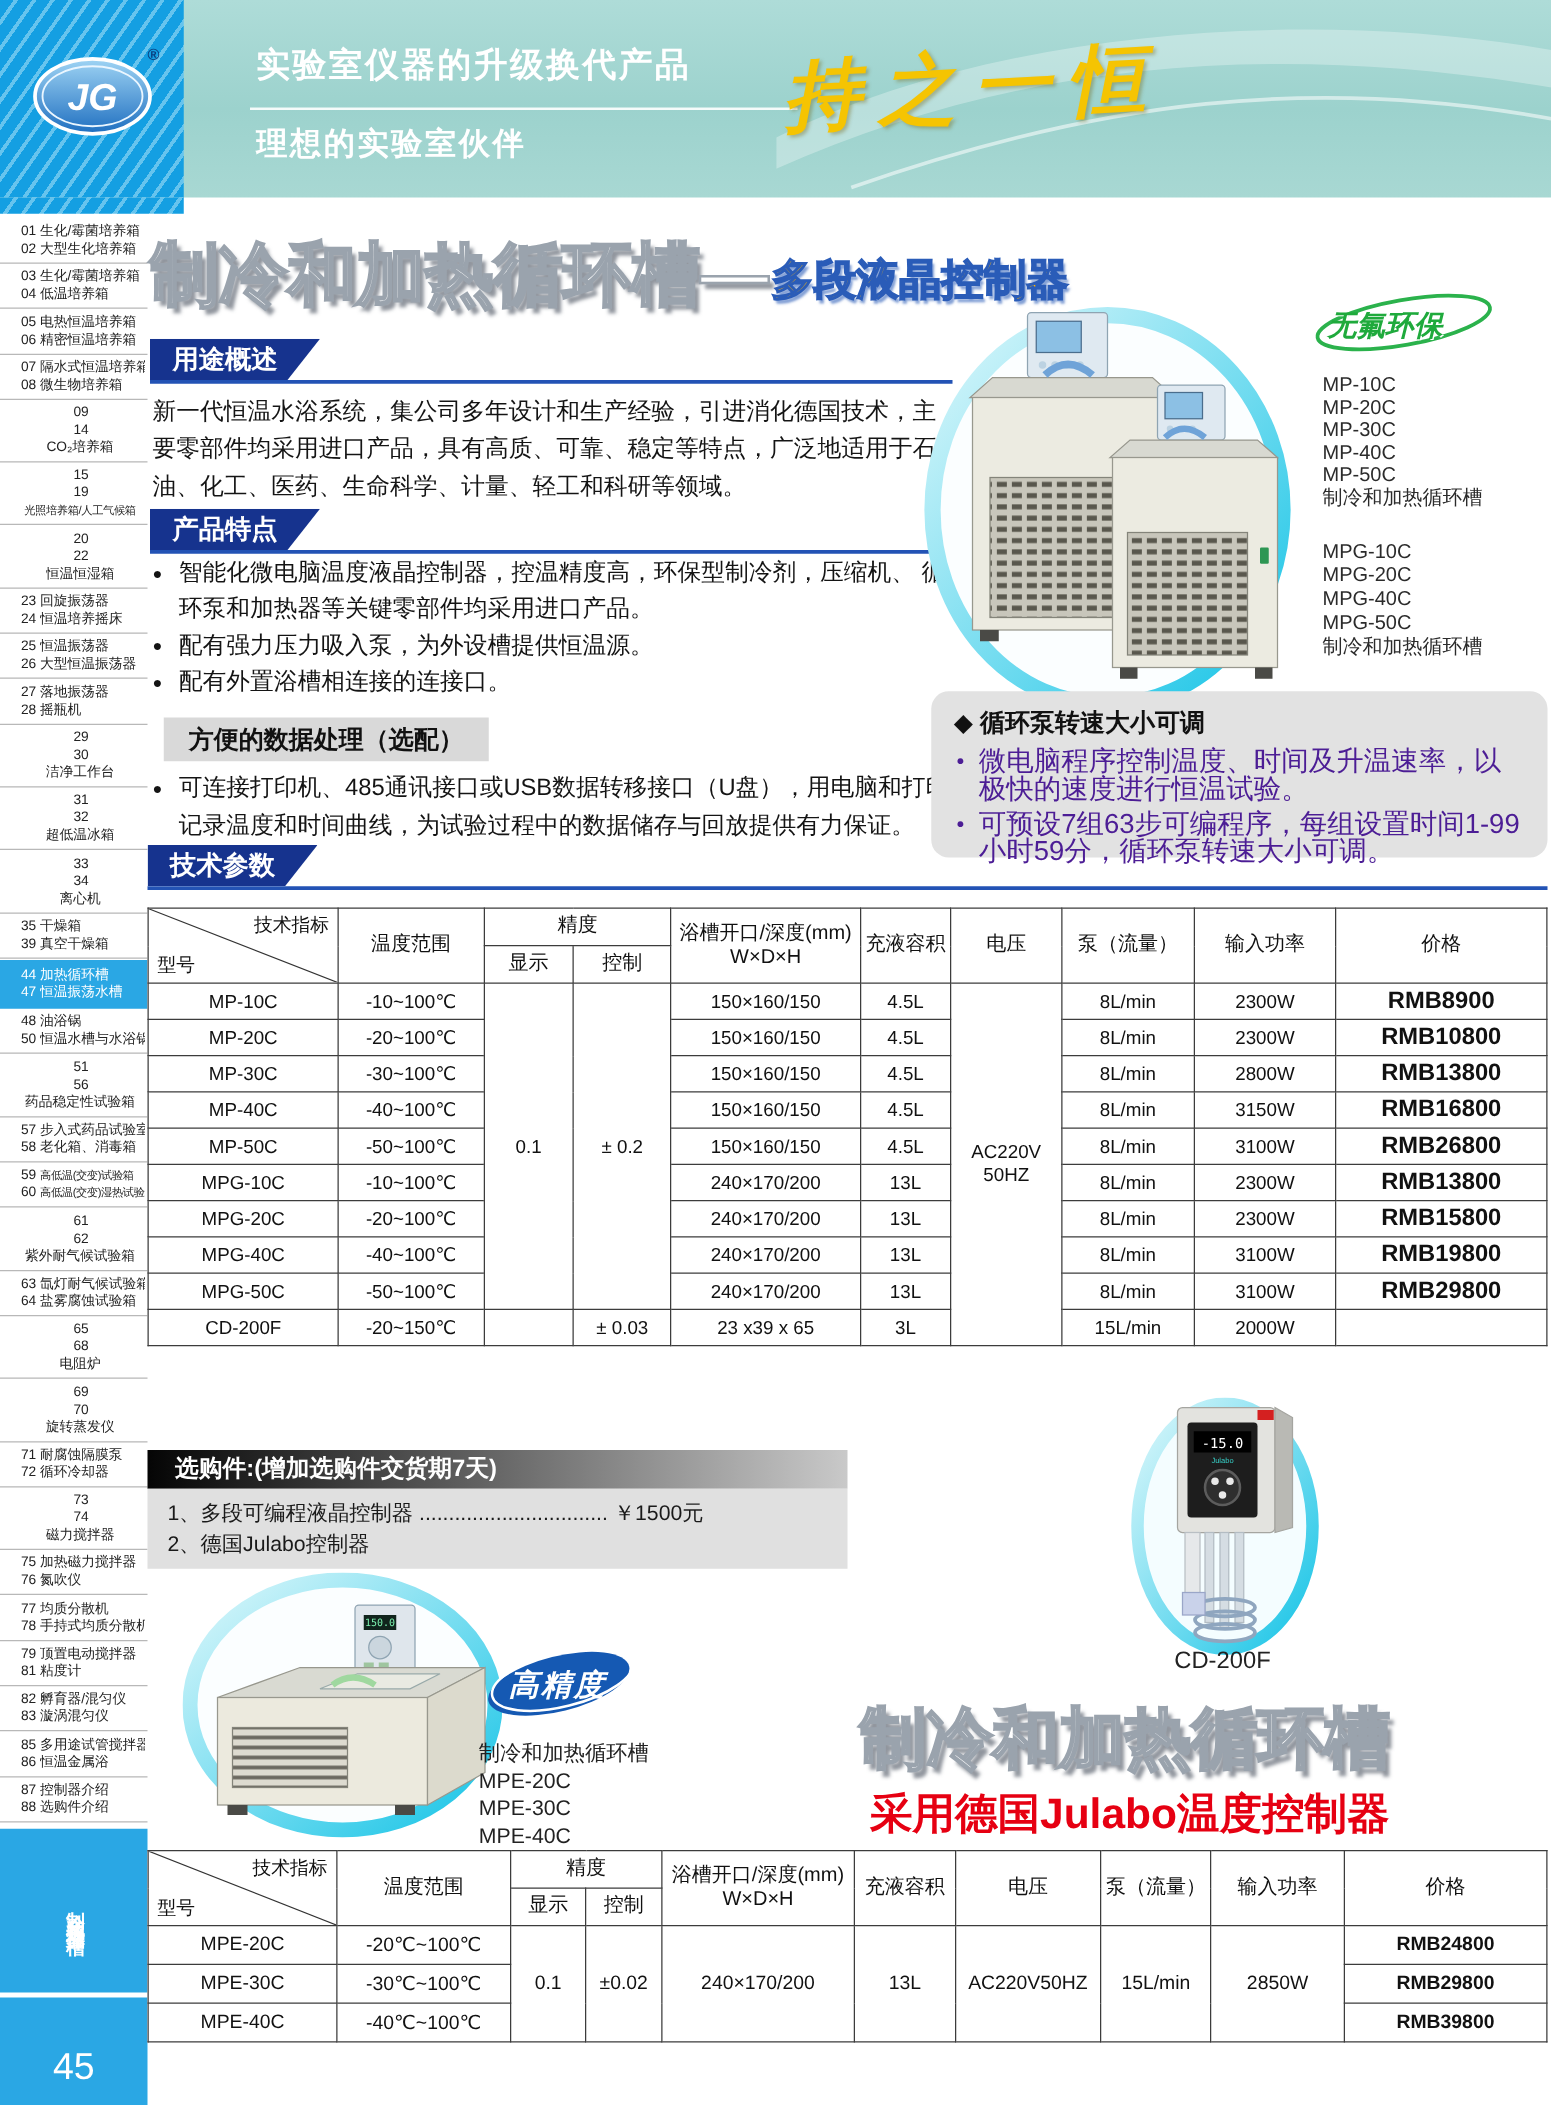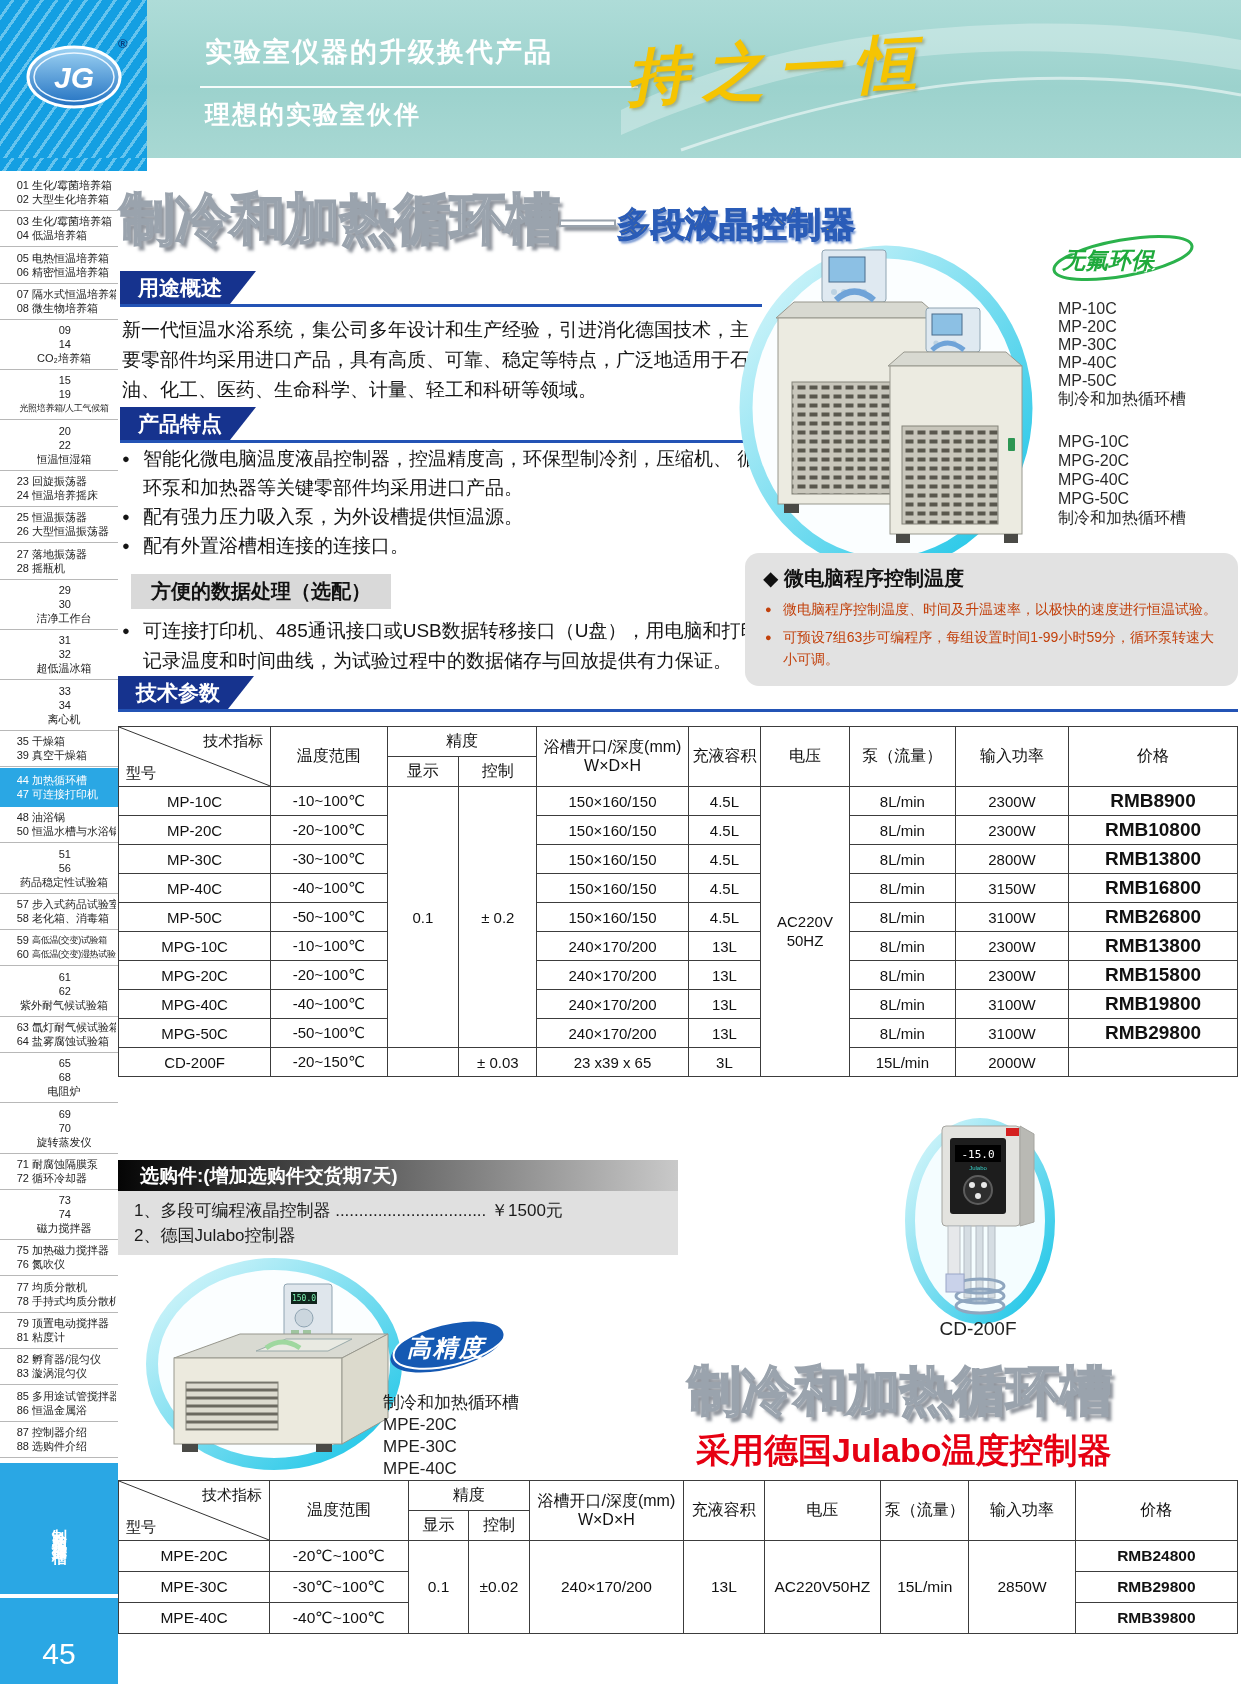--- a/index.html
+++ b/index.html
@@ -68,21 +68,21 @@
 
   
   .eco-badge{position:absolute;left:1048px;top:230px;width:150px;height:56px;}
   .eco-badge .txt{position:absolute;left:14px;top:15px;font-size:23px;font-weight:bold;font-style:italic;
           color:#1faa3c;white-space:nowrap;text-shadow:1px 1px 0 #fff;}
   .mp-models{position:absolute;left:1058px;top:300px;font-size:16px;line-height:18px;color:#2b2b2b;white-space:nowrap;}
   .mpg-models{position:absolute;left:1058px;top:432px;font-size:16px;line-height:19px;color:#2b2b2b;white-space:nowrap;}
   .ctrl-box{position:absolute;left:745px;top:553px;width:493px;height:133px;background:#e2e2e2;
           border-radius:14px;padding:12px 18px 0 18px;box-sizing:border-box;}
   .ctrl-title{font-size:20px;font-weight:bold;color:#111;}
-  .cbullet{position:relative;padding-left:20px;font-size:14px;line-height:22px;color:#c2410c;margin-top:6px;}
+  .cbullet{position:relative;padding-left:20px;font-size:22px;line-height:22px;color:#4c1d95;margin-top:6px;}
   .cbullet::before{content:"●";position:absolute;left:2px;top:0;font-size:11px;}
 
   .mp-illustration{position:absolute;left:736px;top:230px;}
   .mpe-illustration{position:absolute;left:146px;top:1258px;}
   .cd-illustration{position:absolute;left:902px;top:1118px;}
   .cd-label{position:absolute;left:898px;top:1318px;width:160px;text-align:center;font-size:19px;color:#222;}
   .hp-badge{position:absolute;left:383px;top:1316px;}
   .hp-badge .txt{position:absolute;left:24px;top:16px;color:#fff;font-size:24px;font-weight:bold;
           font-style:italic;letter-spacing:2px;}
   .mpe-caption{position:absolute;left:383px;top:1392px;font-size:17px;line-height:22px;color:#222;white-space:nowrap;}
@@ -269,21 +269,21 @@
           <span class="t">真空干燥箱</span>
         </span>
       </div>
       <div class="sb-item active">
         <span class="line">
           <span class="n">44</span>
           <span class="t">加热循环槽</span>
         </span>
         <span class="line">
           <span class="n">47</span>
-          <span class="t">可连接打印机</span>
+          <span class="t">恒温振荡水槽</span>
         </span>
       </div>
       <div class="sb-item">
         <span class="line">
           <span class="n">48</span>
           <span class="t">油浴锅</span>
         </span>
         <span class="line">
           <span class="n">50</span>
           <span class="t">恒温水槽与水浴锅</span>
@@ -517,21 +517,21 @@
     </div>
   <div class="mpg-models">
       <div>MPG-10C</div>
       <div>MPG-20C</div>
       <div>MPG-40C</div>
       <div>MPG-50C</div>
       <div>制冷和加热循环槽</div>
     </div>
 
   <div class="ctrl-box">
-    <div class="ctrl-title">◆ 微电脑程序控制温度</div>
+    <div class="ctrl-title">◆ 循环泵转速大小可调</div>
     <div>
         <div class="cbullet">微电脑程序控制温度、时间及升温速率，以极快的速度进行恒温试验。</div>
         <div class="cbullet">可预设7组63步可编程序，每组设置时间1-99小时59分，循环泵转速大小可调。</div>
       </div>
   </div>
 
   <div class="section-head head-tech">
     <span class="badge">技术参数</span>
   </div>
 

